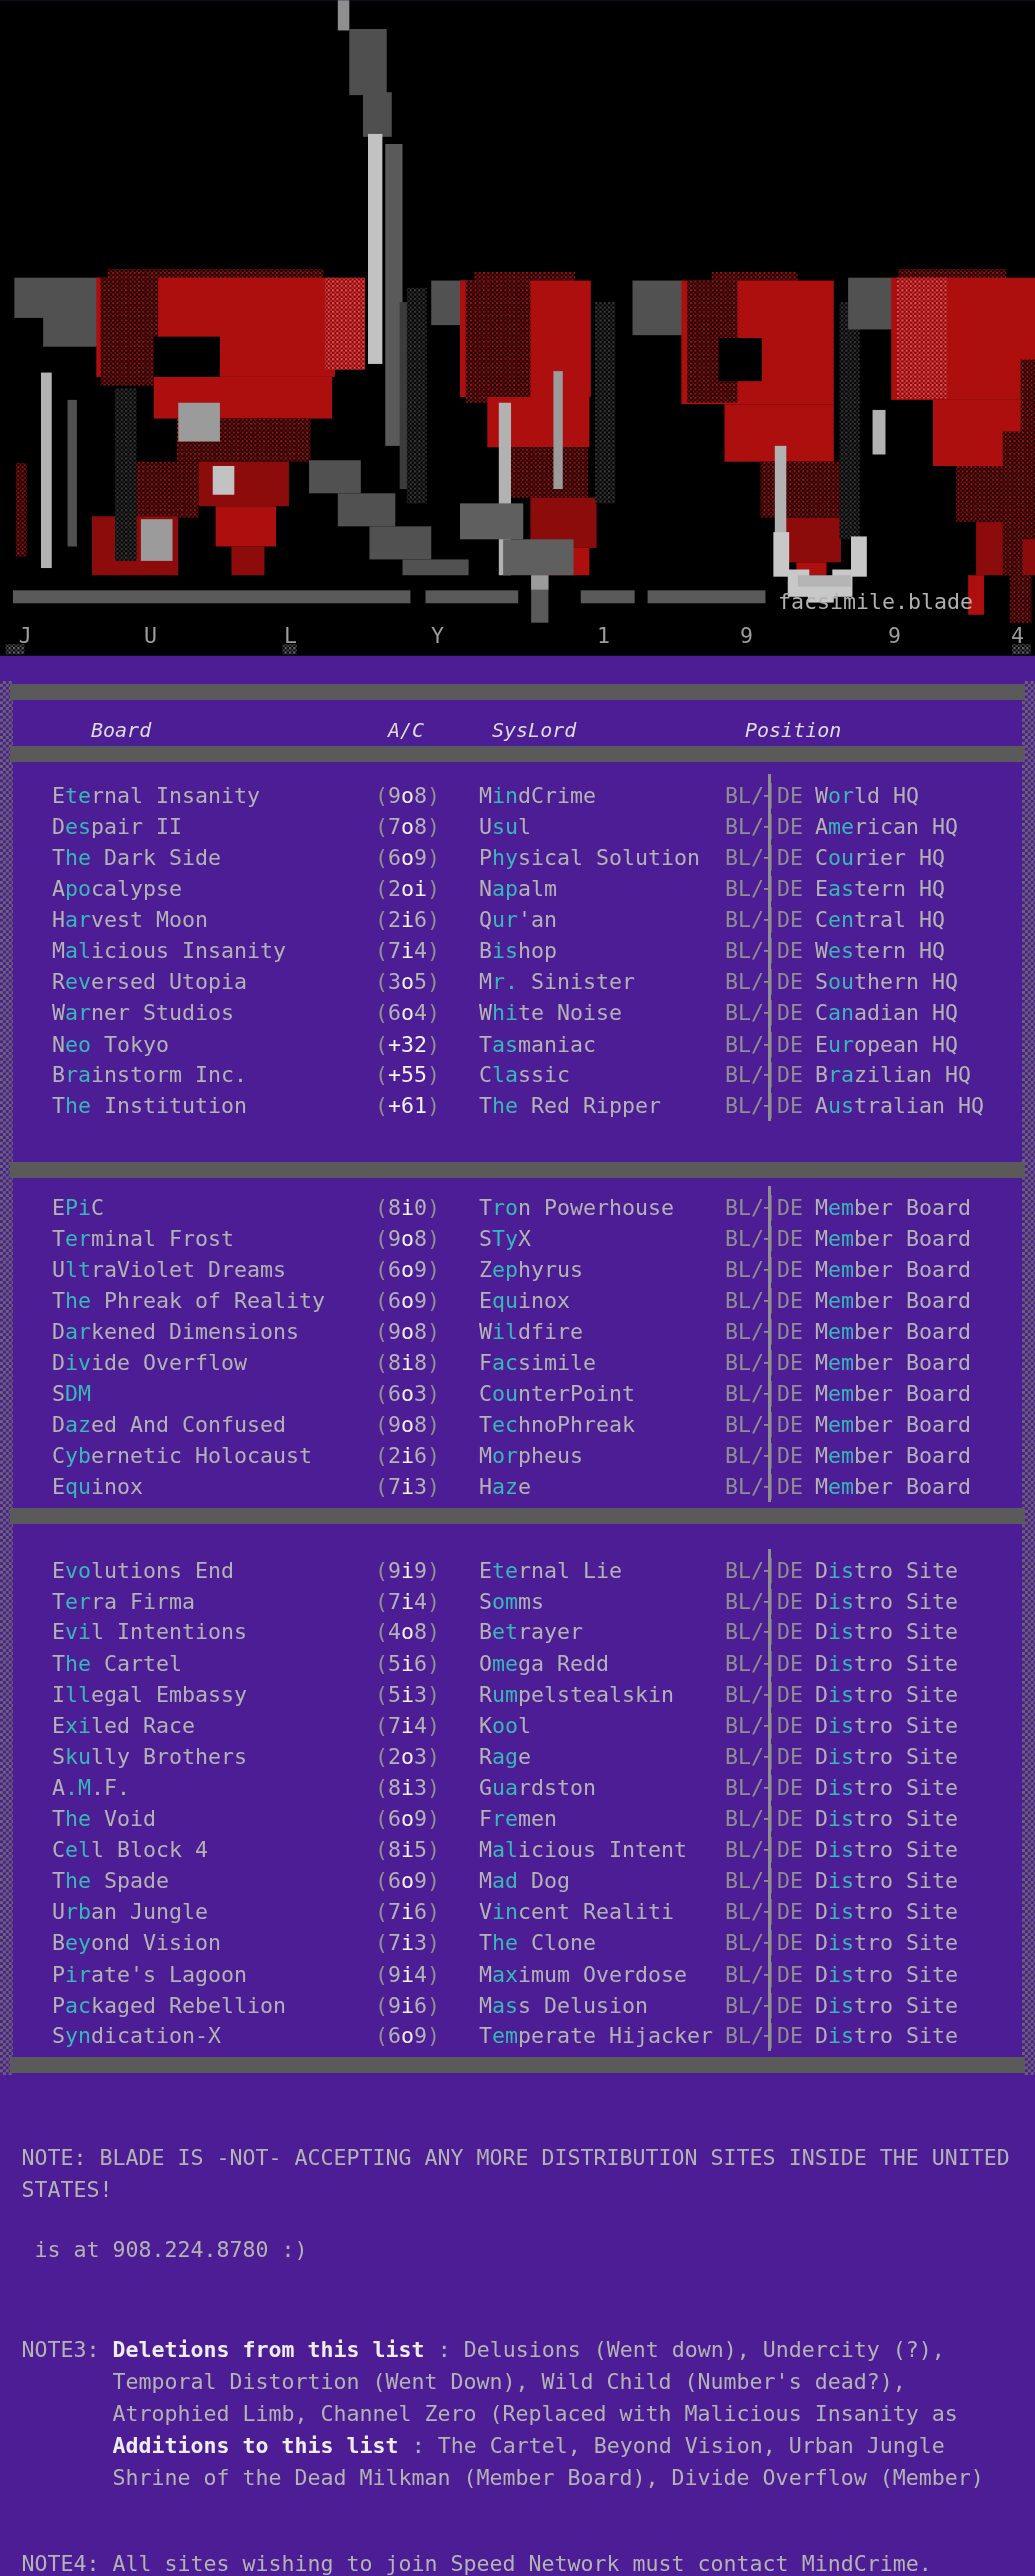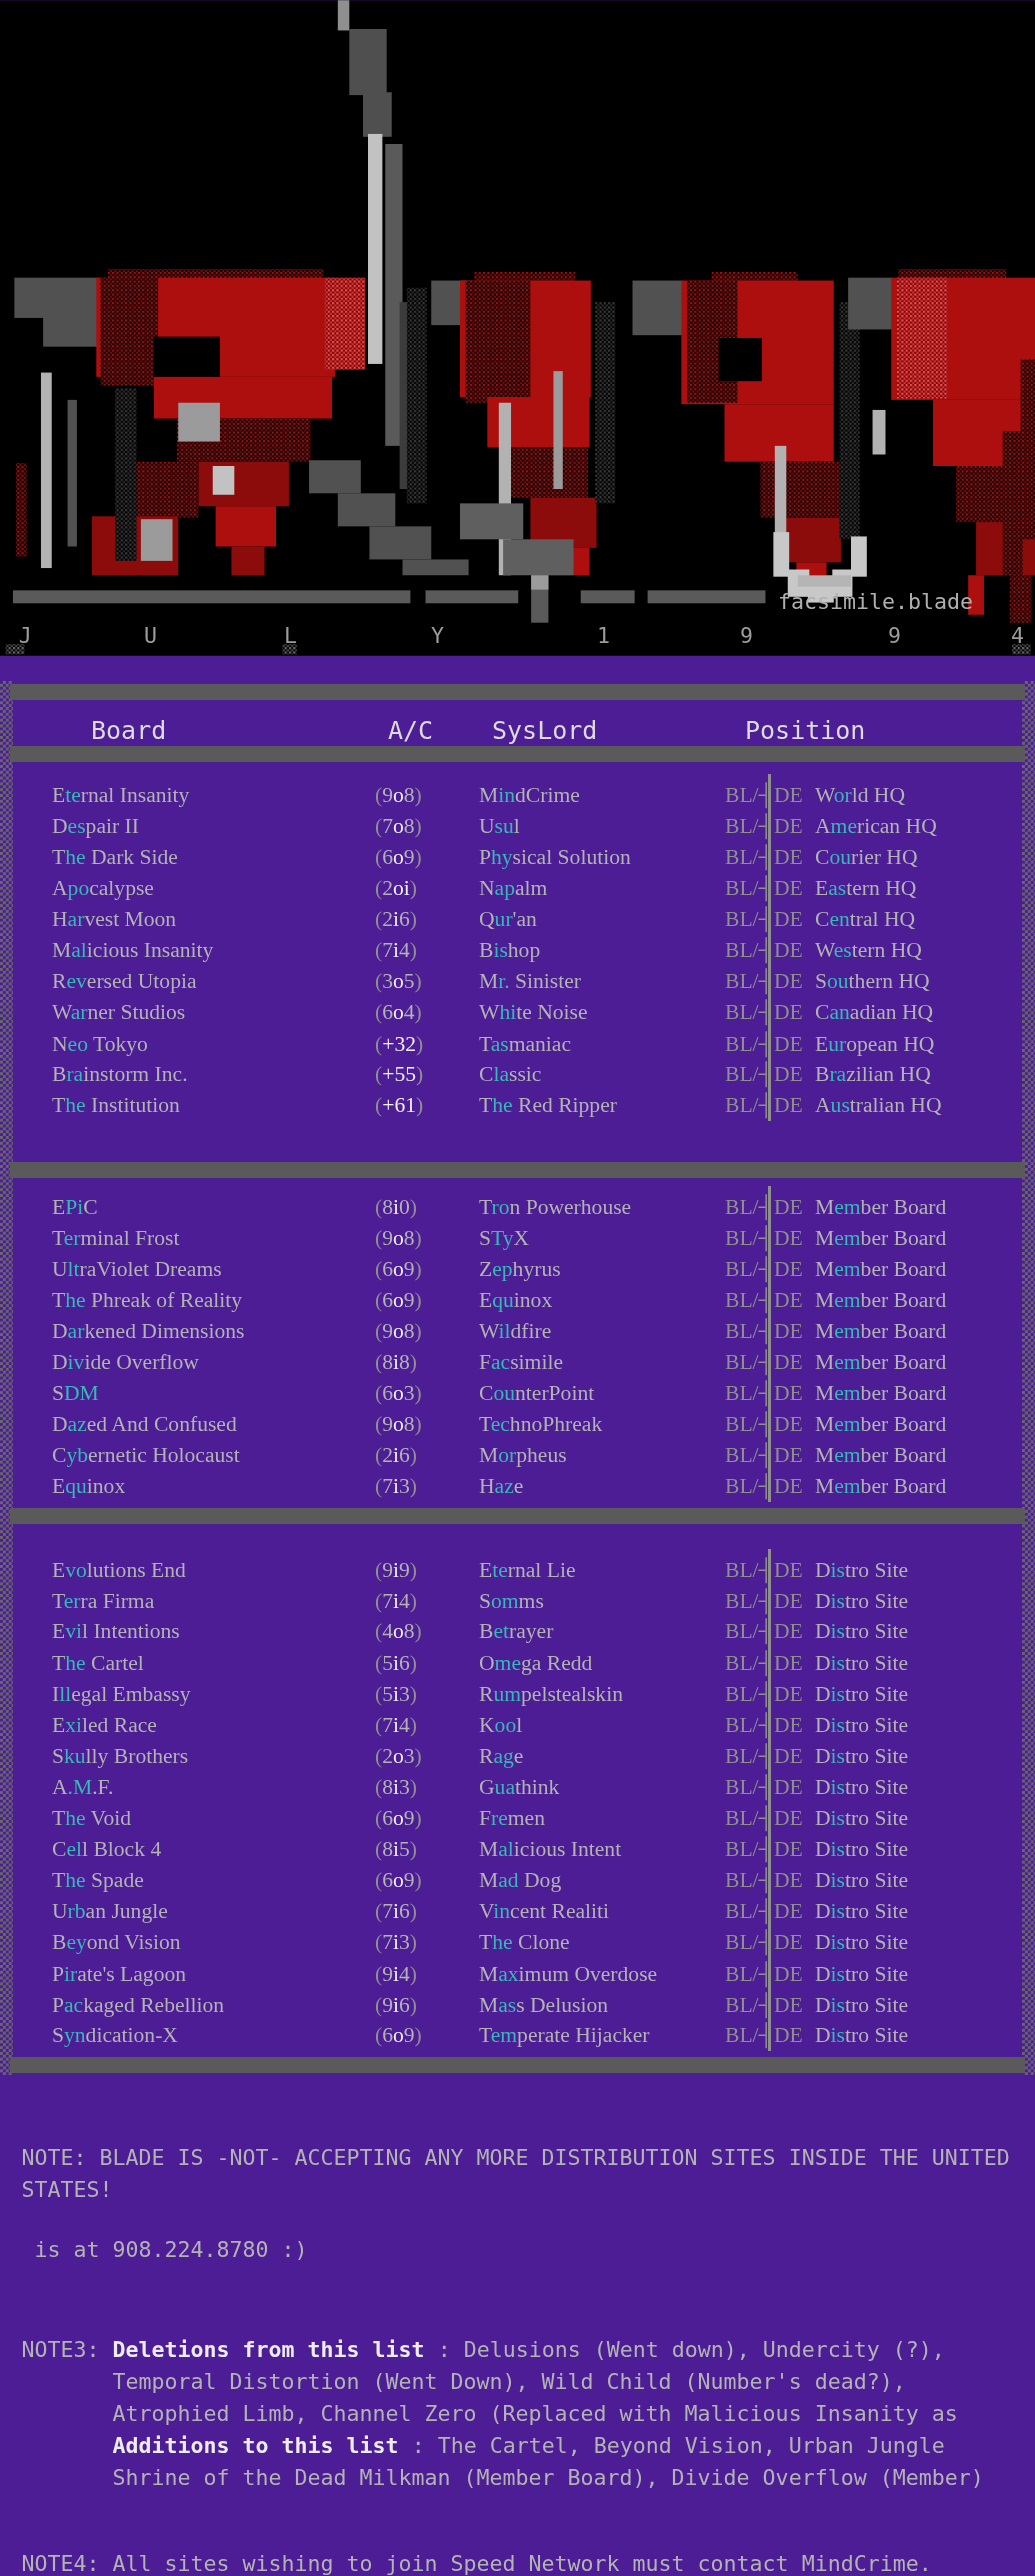--- a/index.html
+++ b/index.html
@@ -7,28 +7,28 @@
         font-family:"DejaVu Sans Mono","Liberation Mono",monospace;}
   .abs{position:absolute;}
   
   .gray{color:#b3b3b3;}
   .dim{color:#8f8f8f;}
   .cyan{color:#38b8b8;}
   .white{color:#f1f1f1;}
   .hdr{color:#dcdcdc;}
   .july{color:#9c9c9c;}
   
-  .trow{position:absolute;left:0;width:1035px;height:31px;line-height:31px;font-size:21.6px;font-family:Liberation Serif, serif;}
+  .trow{position:absolute;left:0;width:1035px;height:31px;line-height:31px;font-size:21.6px;}
   .trow span.cell{position:absolute;white-space:pre;}
   .c-board{left:52px;}
   .c-ac{left:375px;}
   .c-sys{left:479px;}
   .c-pre{left:725px;color:#8f8f8f;}
   .c-pos{left:815px;}
-  .hrow{position:absolute;left:0;top:715px;width:1035px;height:31px;line-height:31px;font-size:25px;}
+  .hrow{position:absolute;left:0;top:715px;width:1035px;height:31px;line-height:31px;font-size:20px;font-style:italic;}
   .hrow span{position:absolute;white-space:pre;}
   
   .bar{position:absolute;left:10px;width:1015px;height:16px;background:#5a5a5a;}
   .vline{position:absolute;left:768px;width:2.9px;background:#8f8f8f;}
   .dither{position:absolute;background-image:
       linear-gradient(45deg,#6a6a6a 25%,transparent 25%,transparent 75%,#6a6a6a 75%),
       linear-gradient(45deg,#6a6a6a 25%,transparent 25%,transparent 75%,#6a6a6a 75%);
       background-position:0 0,2.9px 2.9px;background-size:5.8px 5.8px;}
   
   .jletter{position:absolute;top:624px;font-size:21.6px;line-height:24.4px;}
@@ -381,21 +381,21 @@
       <div class="trow" style="top: 1741px;">
         <span class="cell c-board"><span class="gray">S</span><span class="cyan">ku</span><span class="gray">lly Brothers</span></span>
         <span class="cell c-ac"><span class="dim">(</span><span class="gray">2</span><span class="white">o</span><span class="gray">3</span><span class="dim">)</span></span>
         <span class="cell c-sys"><span class="gray">R</span><span class="cyan">ag</span><span class="gray">e</span></span>
         <span class="cell c-pre">BL/┤DE</span>
         <span class="cell c-pos"><span class="gray">D</span><span class="cyan">is</span><span class="gray">tro Site</span></span>
       </div>
       <div class="trow" style="top: 1772px;">
         <span class="cell c-board"><span class="gray">A</span><span class="cyan">.M</span><span class="gray">.F.</span></span>
         <span class="cell c-ac"><span class="dim">(</span><span class="gray">8</span><span class="white">i</span><span class="gray">3</span><span class="dim">)</span></span>
-        <span class="cell c-sys"><span class="gray">G</span><span class="cyan">ua</span><span class="gray">think</span></span>
+        <span class="cell c-sys"><span class="gray">G</span><span class="cyan">ua</span><span class="gray">rdston</span></span>
         <span class="cell c-pre">BL/┤DE</span>
         <span class="cell c-pos"><span class="gray">D</span><span class="cyan">is</span><span class="gray">tro Site</span></span>
       </div>
       <div class="trow" style="top: 1803px;">
         <span class="cell c-board"><span class="gray">T</span><span class="cyan">he</span><span class="gray"> Void</span></span>
         <span class="cell c-ac"><span class="dim">(</span><span class="gray">6</span><span class="white">o</span><span class="gray">9</span><span class="dim">)</span></span>
         <span class="cell c-sys"><span class="gray">F</span><span class="cyan">re</span><span class="gray">men</span></span>
         <span class="cell c-pre">BL/┤DE</span>
         <span class="cell c-pos"><span class="gray">D</span><span class="cyan">is</span><span class="gray">tro Site</span></span>
       </div>

